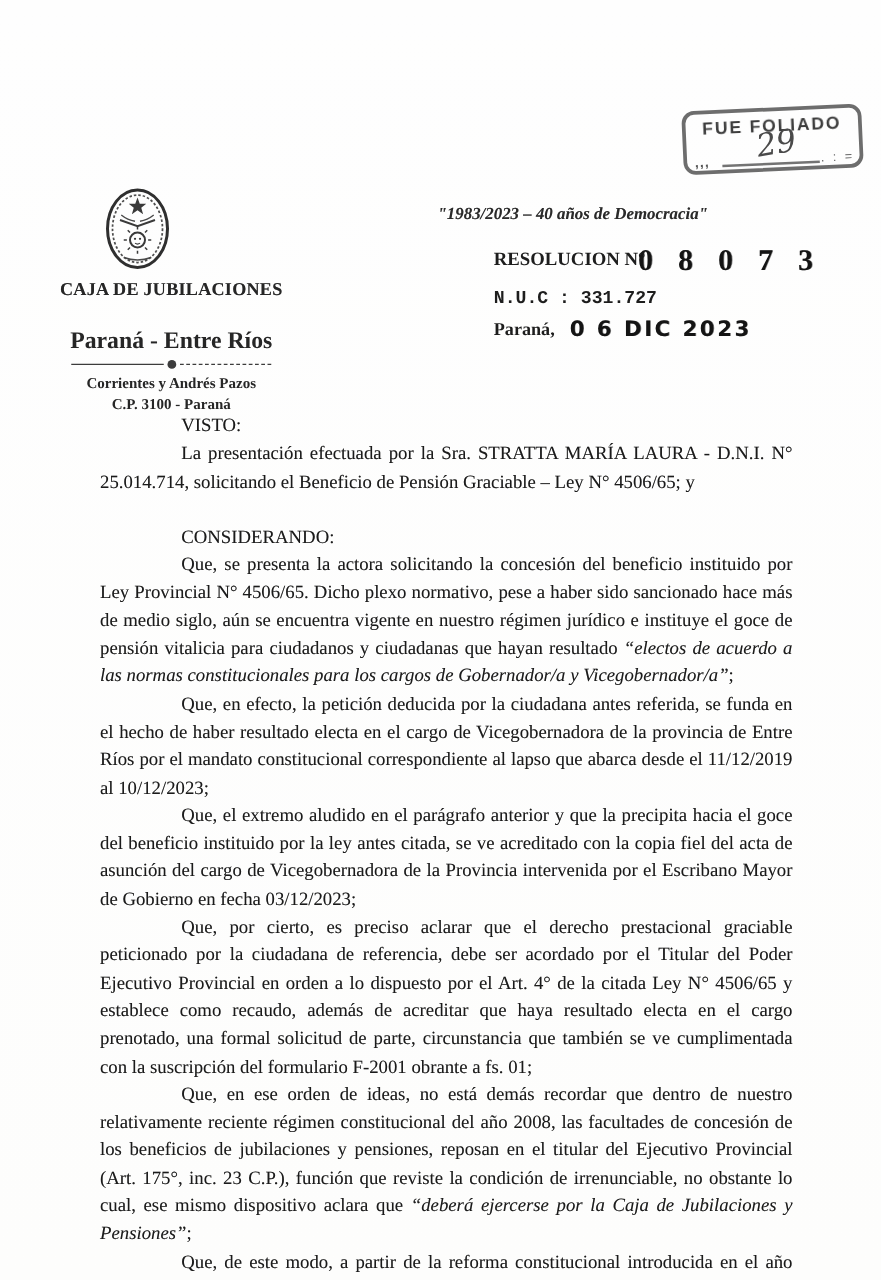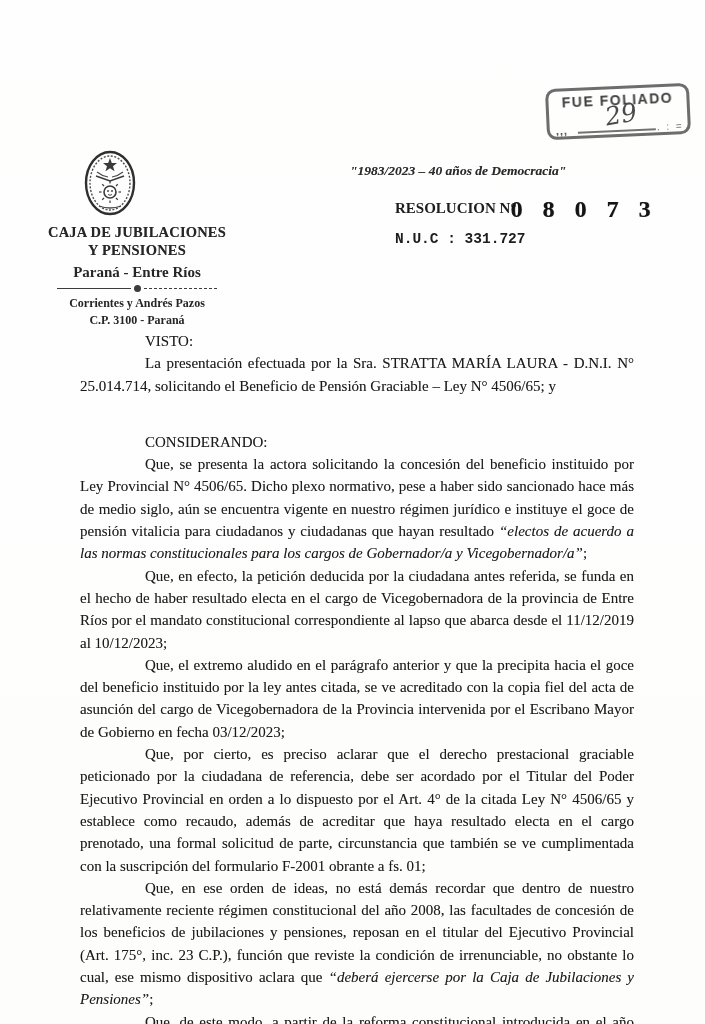--- a/index.html
+++ b/index.html
@@ -50,21 +50,21 @@
   .letterhead {
     position:absolute; left:28px; top:150px; width:218px;
     text-align:center; color:#262626;
   }
   .emblem { margin-left:56px; display:block; }
   .lh-org {
     font-weight:bold; font-size:14.5px; line-height:18px;
     letter-spacing:.2px; margin-top:7px;
     text-shadow:0 0 .5px rgba(30,30,30,.4);
   }
-  .lh-loc { font-weight:bold; font-size:15px; margin-top:5px; }
+  .lh-loc { font-weight:bold; font-size:19px; margin-top:21px; }
   .lh-divider {
     display:flex; align-items:center; justify-content:center;
     width:160px; margin:4px auto 3px;
   }
   .lh-divider .line { flex:1; border-top:1.5px solid #3c3c3c; }
   .lh-divider .dot {
     width:7px; height:7px; background:#3c3c3c; border-radius:50%;
     margin:0 3px;
   }
   .lh-addr { font-weight:bold; font-size:12px; line-height:16.5px; }
@@ -92,21 +92,21 @@
   .date-stamp { font-size:17px; letter-spacing:2px; margin-left:12px; margin-top:-2px; }
   
   .doc-body {
     position:absolute; left:80px; top:330px; width:554px;
     font-size:15px; line-height:22.3px; text-align:justify;
     color:#1b1b1b;
     text-shadow:0 0 .5px rgba(25,25,25,.35);
   }
   .doc-body p { margin:0; text-indent:65px; }
   .doc-body p.heading { font-weight:bold; text-align:left; }
-  .doc-body p.gap { margin-top:34px; }
+  .doc-body p.gap { margin-top:22px; }
   .doc-body .b { font-weight:normal; }
   .doc-body .i { font-style:italic; }
 </style>
 </head>
 <body>
 
 <div class="page">
 
   <div class="stamp-foliado">
     <div class="sf-line1">FUE FOLIADO</div>
@@ -133,38 +133,41 @@
         <line x1="17.5" y1="42" x2="15" y2="42"></line>
         <line x1="34.5" y1="42" x2="37" y2="42"></line>
         <line x1="20" y1="36" x2="18.2" y2="34.2"></line>
         <line x1="32" y1="36" x2="33.8" y2="34.2"></line>
         <line x1="20" y1="48" x2="18.2" y2="49.8"></line>
         <line x1="32" y1="48" x2="33.8" y2="49.8"></line>
       </g>
       <path d="M15,56 Q26,60 37,56" fill="none" stroke="#4a4a4a" stroke-width="1.3"></path>
     </svg>
     <div class="lh-org">CAJA DE JUBILACIONES</div>
-    <div class="lh-org" style="margin-top:0">Y PENSIONES</div>
     <div class="lh-loc">Paraná - Entre Ríos</div>
     <div class="lh-divider">
       <span class="line"></span>
         <span class="dot"></span>
         <span class="line" style="border-top-style:dashed"></span>
     </div>
     <div class="lh-addr">Corrientes y Andrés Pazos</div>
     <div class="lh-addr">C.P. 3100 - Paraná</div>
   </div>
 
   <div class="header-right">
     <div class="motto">"1983/2023 – 40 años de Democracia"</div>
     <div class="res-line">
       <span>RESOLUCION N°</span>
       <span class="stamped res-number">0 8 0 7 3</span>
     </div>
     <div class="hdr-field">N.U.C : 331.727</div>
+    <div class="place-line">
+      <span>Paraná,</span>
+      <span class="stamped date-stamp">0 6 DIC 2023</span>
+    </div>
   </div>
 
   <div class="doc-body">
       <p class="heading"><span class="b ">VISTO:</span></p>
       <p class=""><span class="">La presentación efectuada por la Sra. </span><span class="b ">STRATTA MARÍA LAURA - D.N.I. N° 25.014.714,</span><span class=""> solicitando el Beneficio de Pensión Graciable – Ley N° 4506/65; y</span></p>
       <p class="heading gap"><span class="b ">CONSIDERANDO:</span></p>
       <p class=""><span class="b ">Que,</span><span class=""> se presenta la actora solicitando la concesión del beneficio instituido por Ley Provincial N° 4506/65. Dicho plexo normativo, pese a haber sido sancionado hace más de medio siglo, aún se encuentra vigente en nuestro régimen jurídico e instituye el goce de pensión vitalicia para ciudadanos y ciudadanas que hayan resultado </span><span class="i">“electos de acuerdo a las normas constitucionales para los cargos de Gobernador/a y Vicegobernador/a”</span><span class="">;</span></p>
       <p class=""><span class="b ">Que,</span><span class=""> en efecto, la petición deducida por la ciudadana antes referida, se funda en el hecho de haber resultado electa en el cargo de Vicegobernadora de la provincia de Entre Ríos por el mandato constitucional correspondiente al lapso que abarca desde el 11/12/2019 al 10/12/2023;</span></p>
       <p class=""><span class="b ">Que,</span><span class=""> el extremo aludido en el parágrafo anterior y que la precipita hacia el goce del beneficio instituido por la ley antes citada, se ve acreditado con la copia fiel del acta de asunción del cargo de Vicegobernadora de la Provincia intervenida por el Escribano Mayor de Gobierno en fecha 03/12/2023;</span></p>
       <p class=""><span class="b ">Que,</span><span class=""> por cierto, es preciso aclarar que el derecho prestacional graciable peticionado por la ciudadana de referencia, debe ser acordado por el Titular del Poder Ejecutivo Provincial en orden a lo dispuesto por el Art. 4° de la citada Ley N° 4506/65 y establece como recaudo, además de acreditar que haya resultado electa en el cargo prenotado, una formal solicitud de parte, circunstancia que también se ve cumplimentada con la suscripción del formulario F-2001 obrante a fs. 01;</span></p>

